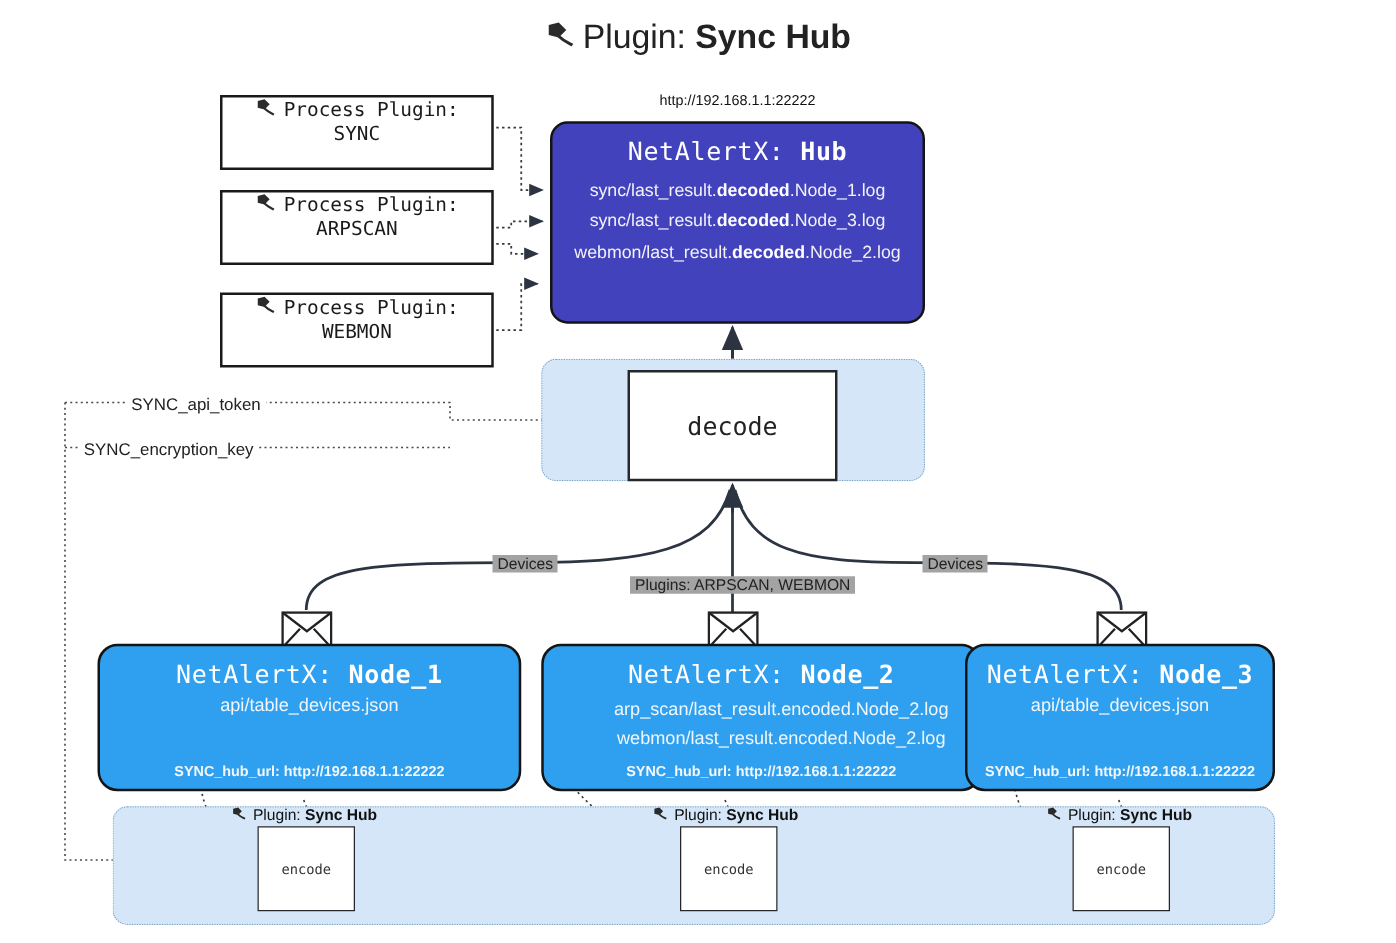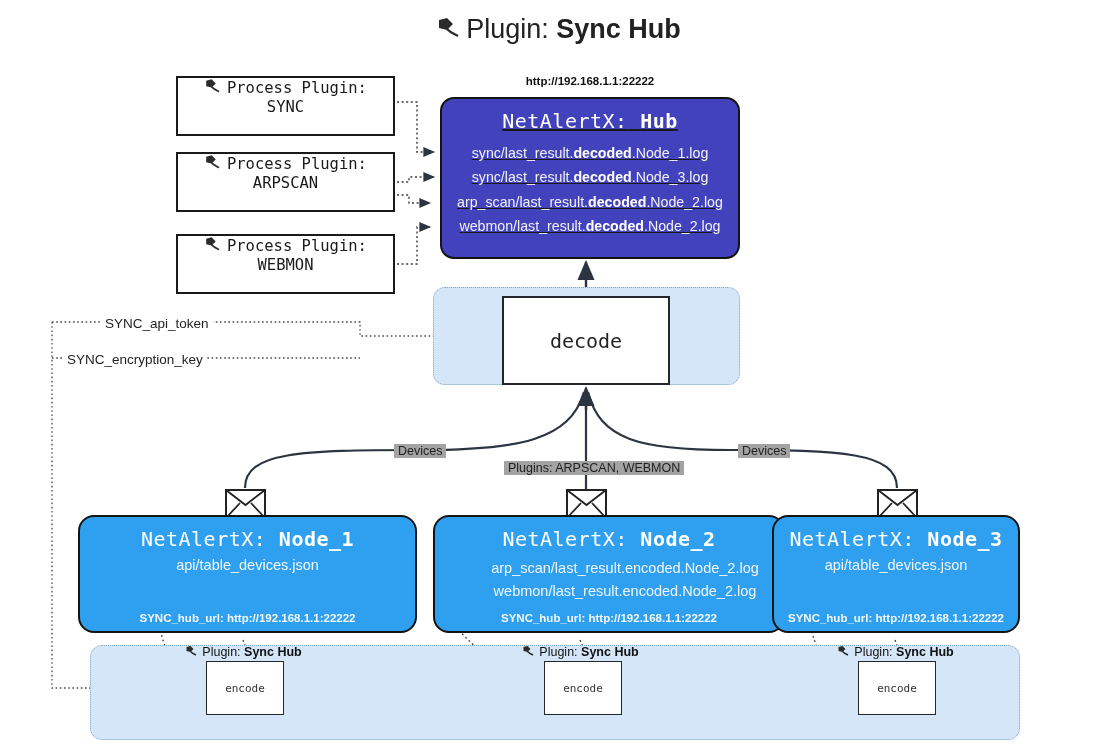--- a/index.html
+++ b/index.html
@@ -15,23 +15,23 @@
   #title b{font-weight:bold;}
 
   
   .proc-box{width:219px;height:60px;border:2px solid #1a1a1a;background:#fff;
             display:flex;align-items:flex-start;justify-content:center;}
   .proc-inner{font-size:15.5px;line-height:1.25;text-align:center;}
   .proc-inner .l1{white-space:nowrap;}
   .proc-inner .plug{font-family:"Liberation Sans",sans-serif;font-size:14px;margin-right:1px;}
 
   
-  #hub-url{left:440px;top:75px;width:300px;text-align:center;font-size:11.5px;font-weight:bold;color:#111;}
+  #hub-url{left:440px;top:75px;width:300px;text-align:center;font-size:11.5px;font-weight:normal;color:#111;}
   #hub{left:440px;top:97px;width:300px;height:162px;background:#4242bd;border:2.5px solid #141414;
-       border-radius:14px;padding-top:10px;text-decoration:underline;}
+       border-radius:14px;padding-top:10px;}
   #hub .hub-title{font-size:20px;color:#fff;text-align:center;letter-spacing:.5px;}
   #hub .hub-title b{font-weight:bold;}
   .hub-line{color:#f2f2f5;font-size:14.2px;white-space:nowrap;text-align:center;line-height:1.72;}
   .hub-line b{font-weight:bold;color:#fff;}
 
   
   #decode-wrap{left:433px;top:287px;width:307px;height:98px;background:#d4e6f8;
                border:1.6px dotted #7aa6c8;border-radius:12px;}
   #decode-box{left:502px;top:296px;width:168px;height:89px;background:#fff;border:2.2px solid #23272b;
               display:flex;align-items:center;justify-content:center;font-size:20px;color:#222;}
@@ -57,21 +57,21 @@
   #node1{left:78px;top:515px;width:339px;}
   #node2{left:433px;top:515px;width:352px;}
   #node3{left:772px;top:515px;width:248px;}
   #node1 .node-line,#node3 .node-line{margin-top:3px;}
   #node2 .node-line{margin-top:0;margin-left:32px;}
   #node2 .lines{margin-top:6px;}
 
   
   #enc-wrap{left:90px;top:645px;width:930px;height:95px;background:#d4e6f8;
             border:1.6px dotted #7aa6c8;border-radius:12px;}
-  .enc-box{width:78px;height:54px;background:#fff;border:1.8px solid #23272b;
+  .enc-box{width:78px;height:68px;background:#fff;border:1.8px solid #23272b;
            display:flex;align-items:center;justify-content:center;font-size:11px;color:#333;}
   .enc-label{font-size:12.5px;color:#111;white-space:nowrap;}
   .enc-label b{font-weight:bold;}
   .enc-label .plug{font-size:12px;margin-right:1px;}
 </style>
 </head>
 <body>
 
 <svg id="svg-layer" viewBox="0 0 1117 754">
   <defs>
@@ -177,21 +177,20 @@
 
 <div class="abs" id="hub-url">http://192.168.1.1:22222</div>
 <div class="abs" id="hub">
   <div class="hub-title mono">
     <span>NetAlertX:</span>
     <b>Hub</b>
   </div>
   <div style="margin-top:8px;">
     <div class="hub-line"><span>sync/last_result.</span><b>decoded</b><span>.Node_1.log</span></div>
     <div class="hub-line"><span>sync/last_result.</span><b>decoded</b><span>.Node_3.log</span></div>
-    <div class="hub-line"><span>arp_scan/last_result.</span><b>decoded</b><span>.Node_2.log</span></div>
     <div class="hub-line"><span>webmon/last_result.</span><b>decoded</b><span>.Node_2.log</span></div>
   </div>
 </div>
 
 <div class="abs" id="decode-wrap"></div>
 <div class="abs mono" id="decode-box">decode</div>
 
 <div class="abs key-label" id="key-api">SYNC_api_token</div>
 <div class="abs key-label" id="key-enc">SYNC_encryption_key</div>
 

